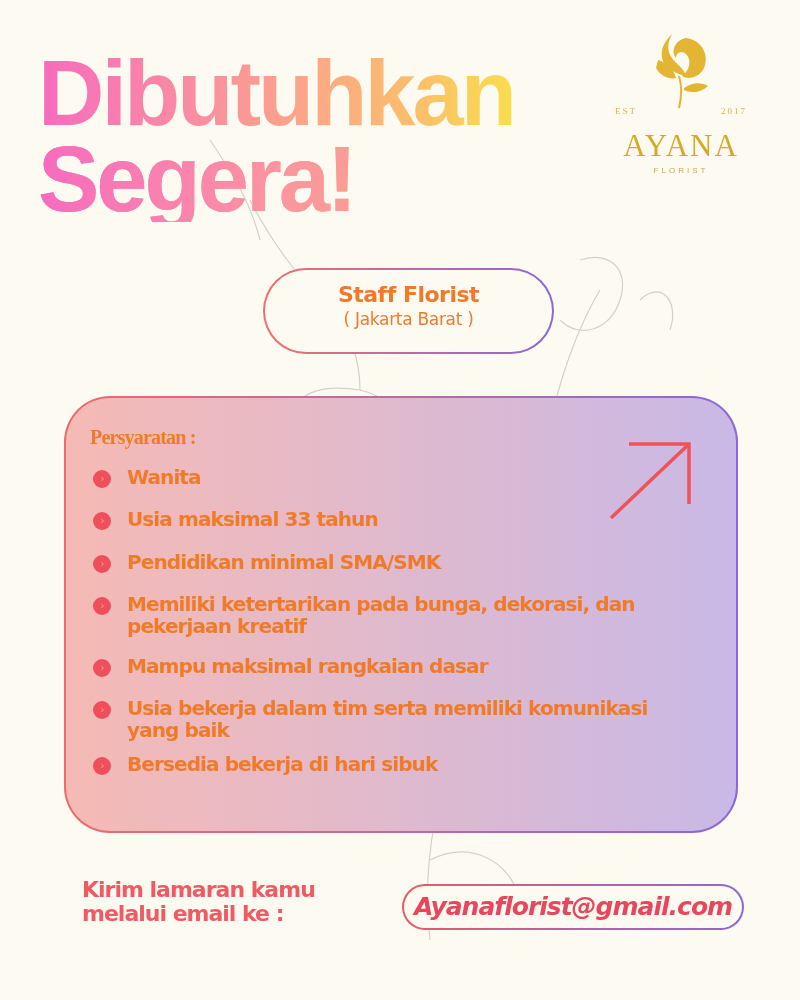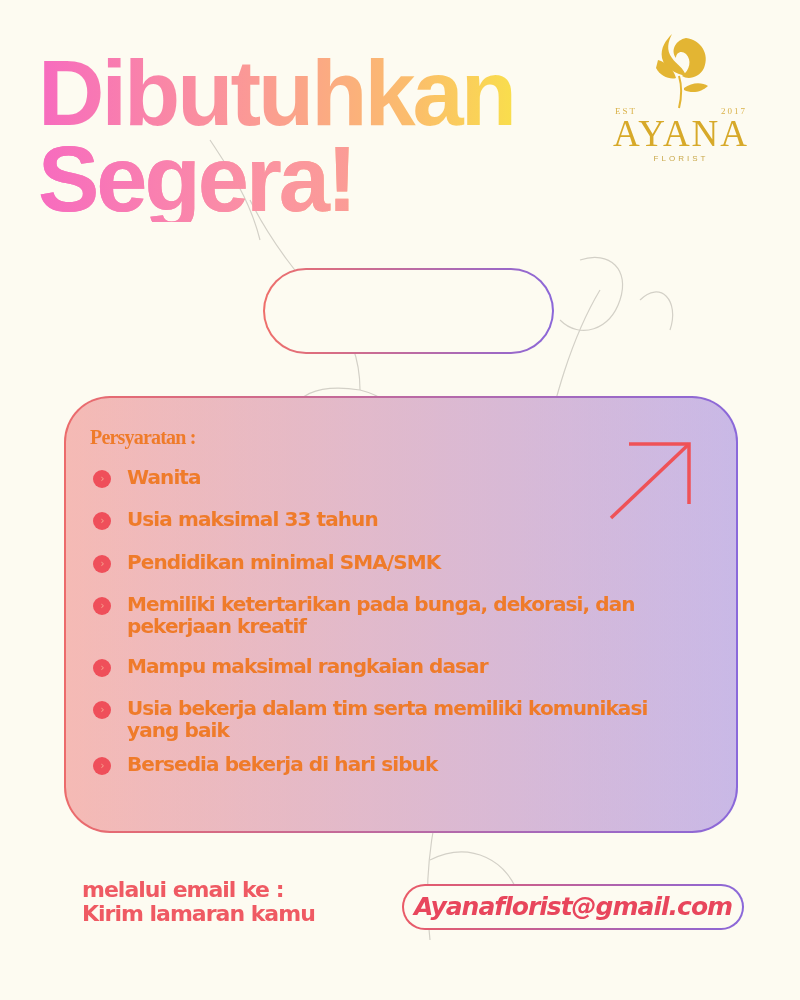--- a/index.html
+++ b/index.html
@@ -25,21 +25,21 @@
   }
   .headline .l2 {
     display: block;
     background: linear-gradient(90deg, #f76bbf 0%, #fb95a0 50%, #faac7e 100%);
     -webkit-background-clip: text; background-clip: text; color: transparent;
   }
 
   .logo { position: absolute; left: 596px; top: 30px; width: 170px; height: 160px; text-align: center; }
   .logo svg { display: block; margin: 0 auto; }
   .logo .est-row { display: flex; justify-content: space-between; width: 132px; margin: 0 auto; font-size: 9px; letter-spacing: 2px; color: #d9b148; font-family: "Liberation Serif", serif; margin-top: -4px; }
-  .logo .brand { font-family: "Liberation Serif", serif; font-size: 37px; letter-spacing: 2px; color: #d7a929; line-height: 36px; margin-top: 0px; }
+  .logo .brand { font-family: "Liberation Serif", serif; font-size: 31px; letter-spacing: 2px; color: #d7a929; line-height: 36px; margin-top: 12px; }
   .logo .sub { font-size: 8px; letter-spacing: 3px; color: #c9a84a; font-family: "Liberation Sans", sans-serif; margin-top: 2px; }
 
   .pill {
     position: absolute; left: 263px; top: 268px; width: 291px; height: 86px;
     border-radius: 43px;
     border: 2px solid transparent;
     background: linear-gradient(#fdfbf1, #fdfbf1) padding-box,
                 linear-gradient(90deg, #ef6f6a, #8b67d9) border-box;
     text-align: center;
     color: #ee7a2b;
@@ -115,20 +115,22 @@
   </svg>
   <div class="est-row">
     <span>EST</span>
     <span>2017</span>
   </div>
   <div class="brand">AYANA</div>
   <div class="sub">FLORIST</div>
 </div>
 
 <div class="pill">
+  <div class="title">Staff Florist</div>
+  <div class="loc">( Jakarta Barat )</div>
 </div>
 
 <div class="req-box"></div>
 
 <svg class="arrow" viewBox="0 0 90 90">
   <g stroke="#ef5257" stroke-width="3.5" fill="none" stroke-linecap="butt">
     <path d="M5 82 L 83 8"></path>
     <path d="M23 8 L 83 8 L 83 68"></path>
   </g>
 </svg>
@@ -160,19 +162,19 @@
     <span class="bullet">›</span>
     <span style="width:580px;">Usia bekerja dalam tim serta memiliki komunikasi yang baik</span>
   </li>
   <li>
     <span class="bullet">›</span>
     <span>Bersedia bekerja di hari sibuk</span>
   </li>
 </ul>
 
 <div class="cta">
+  <div>Kirim lamaran kamu</div>
   <div>melalui email ke :</div>
-  <div>Kirim lamaran kamu</div>
 </div>
 
 <div class="email-pill">
   <span>Ayanaflorist@gmail.com</span>
 </div>
 
 </body></html>

